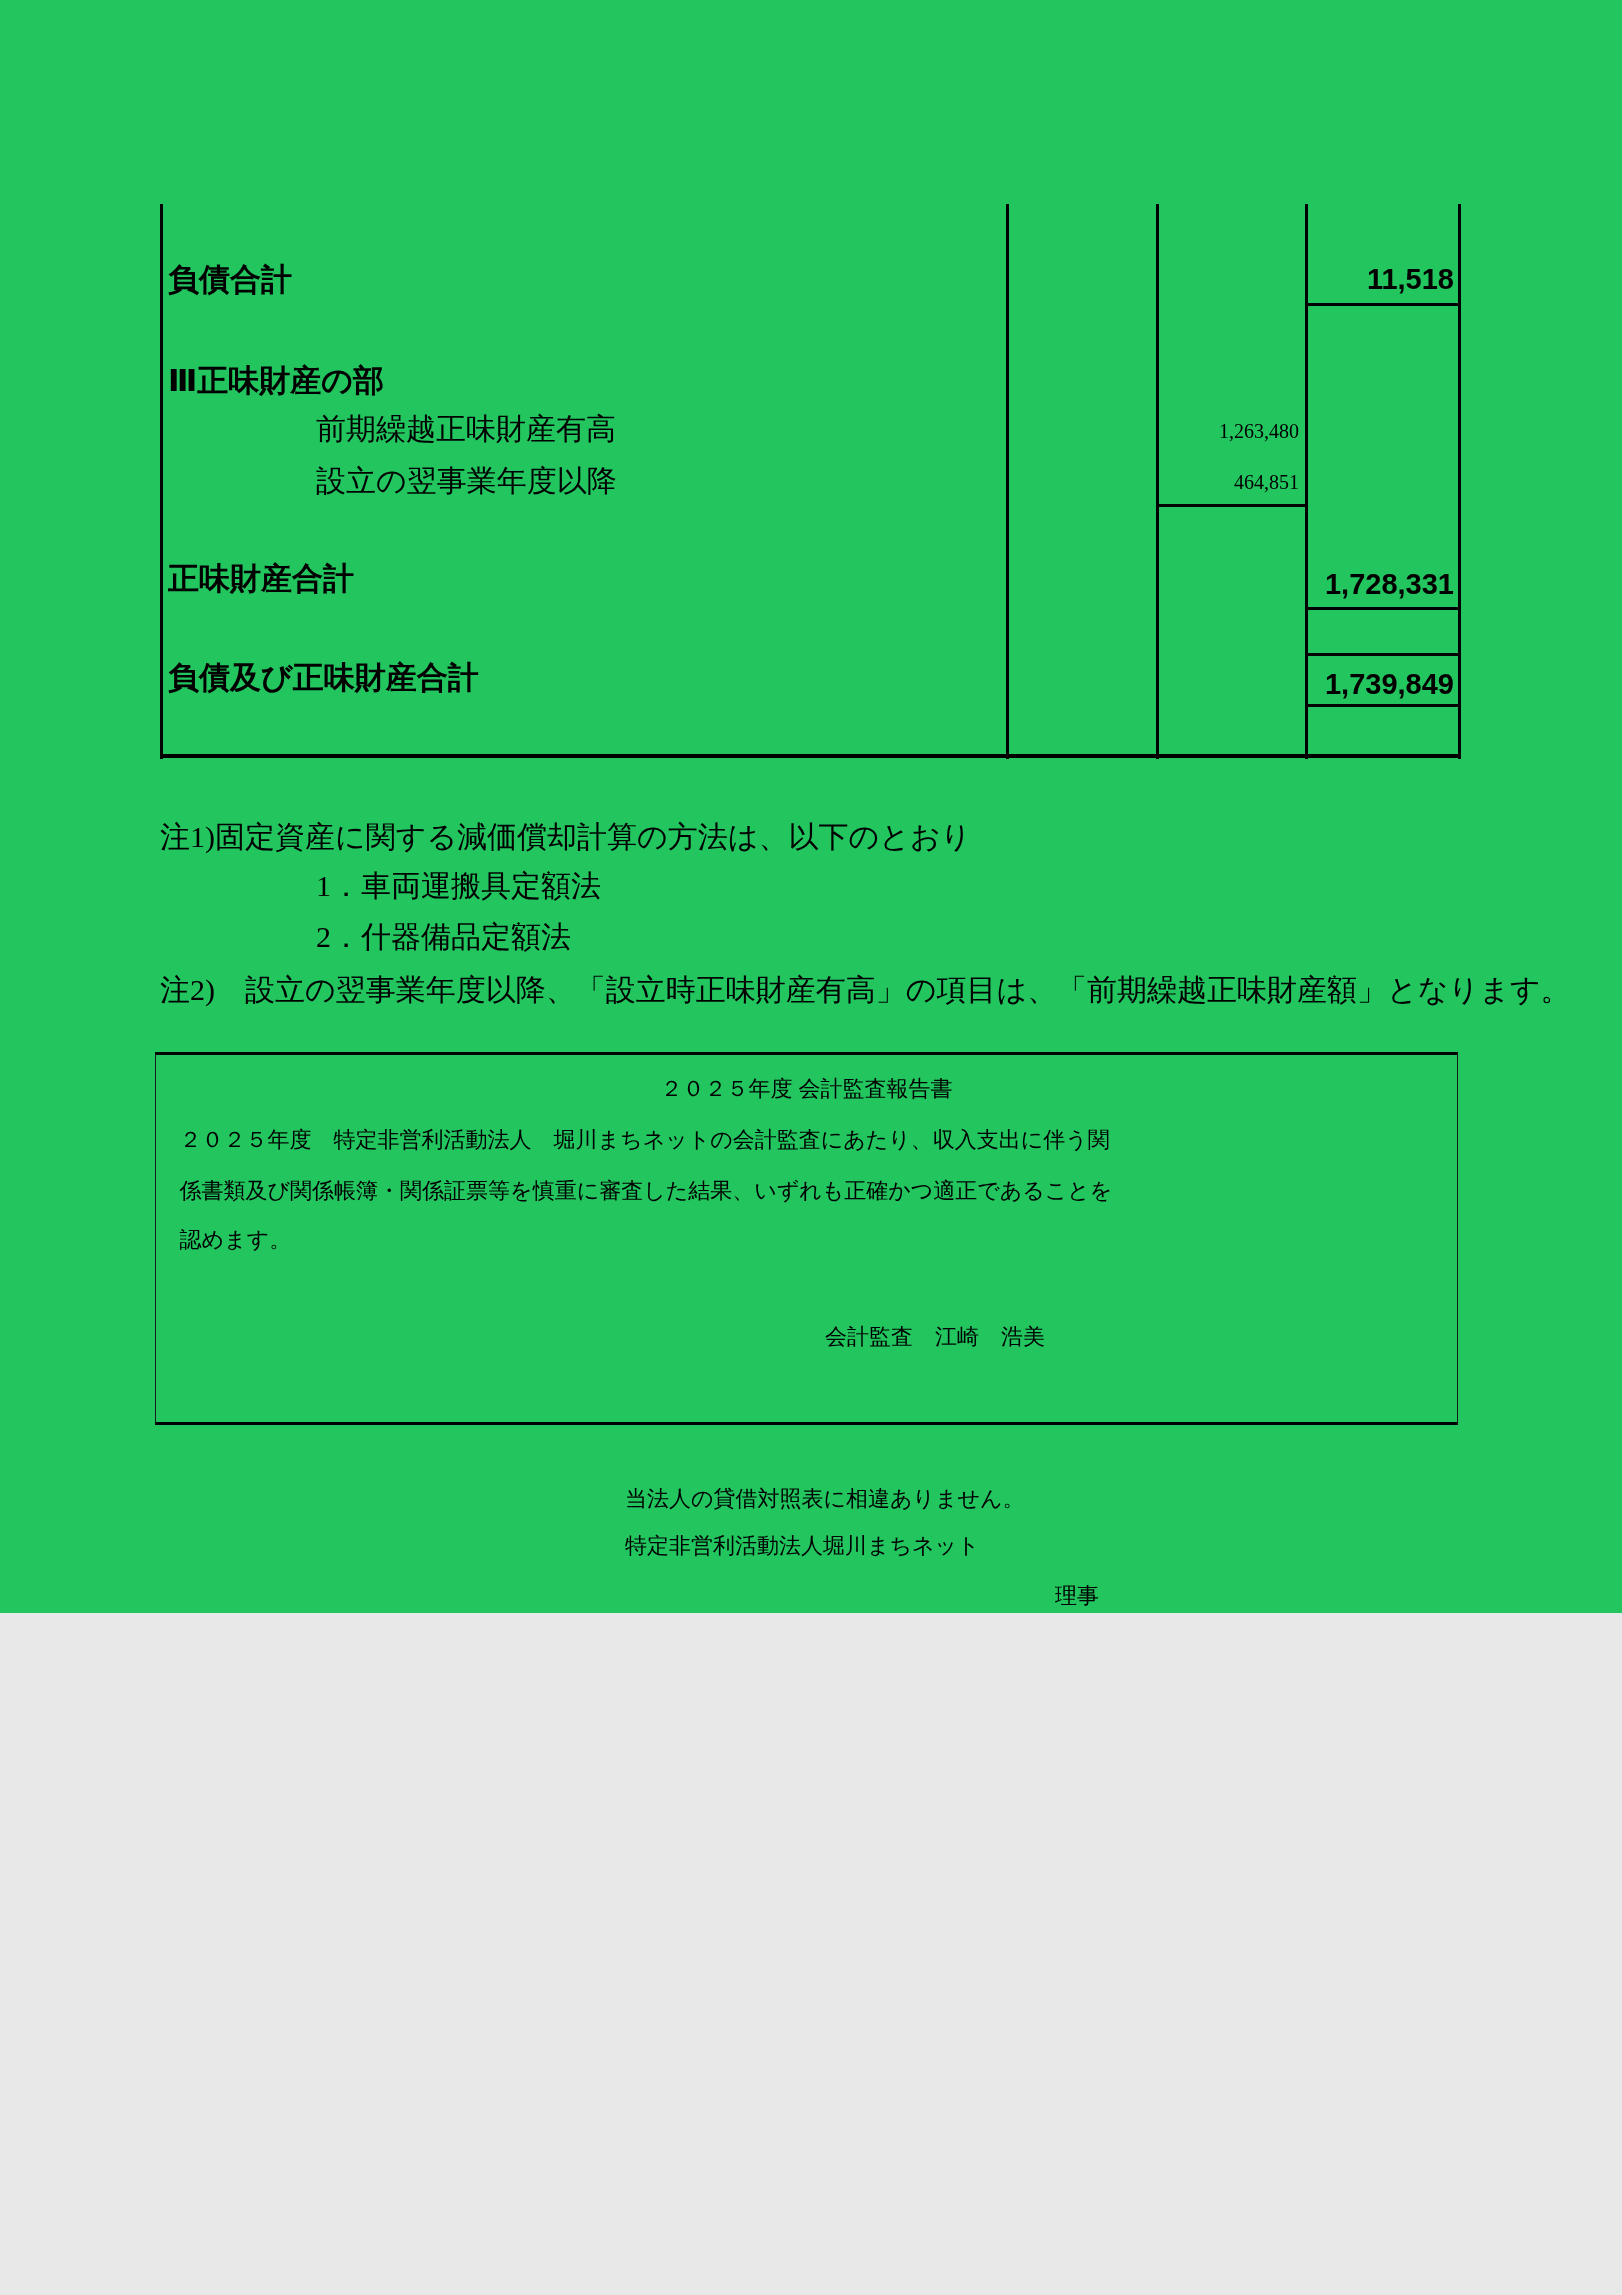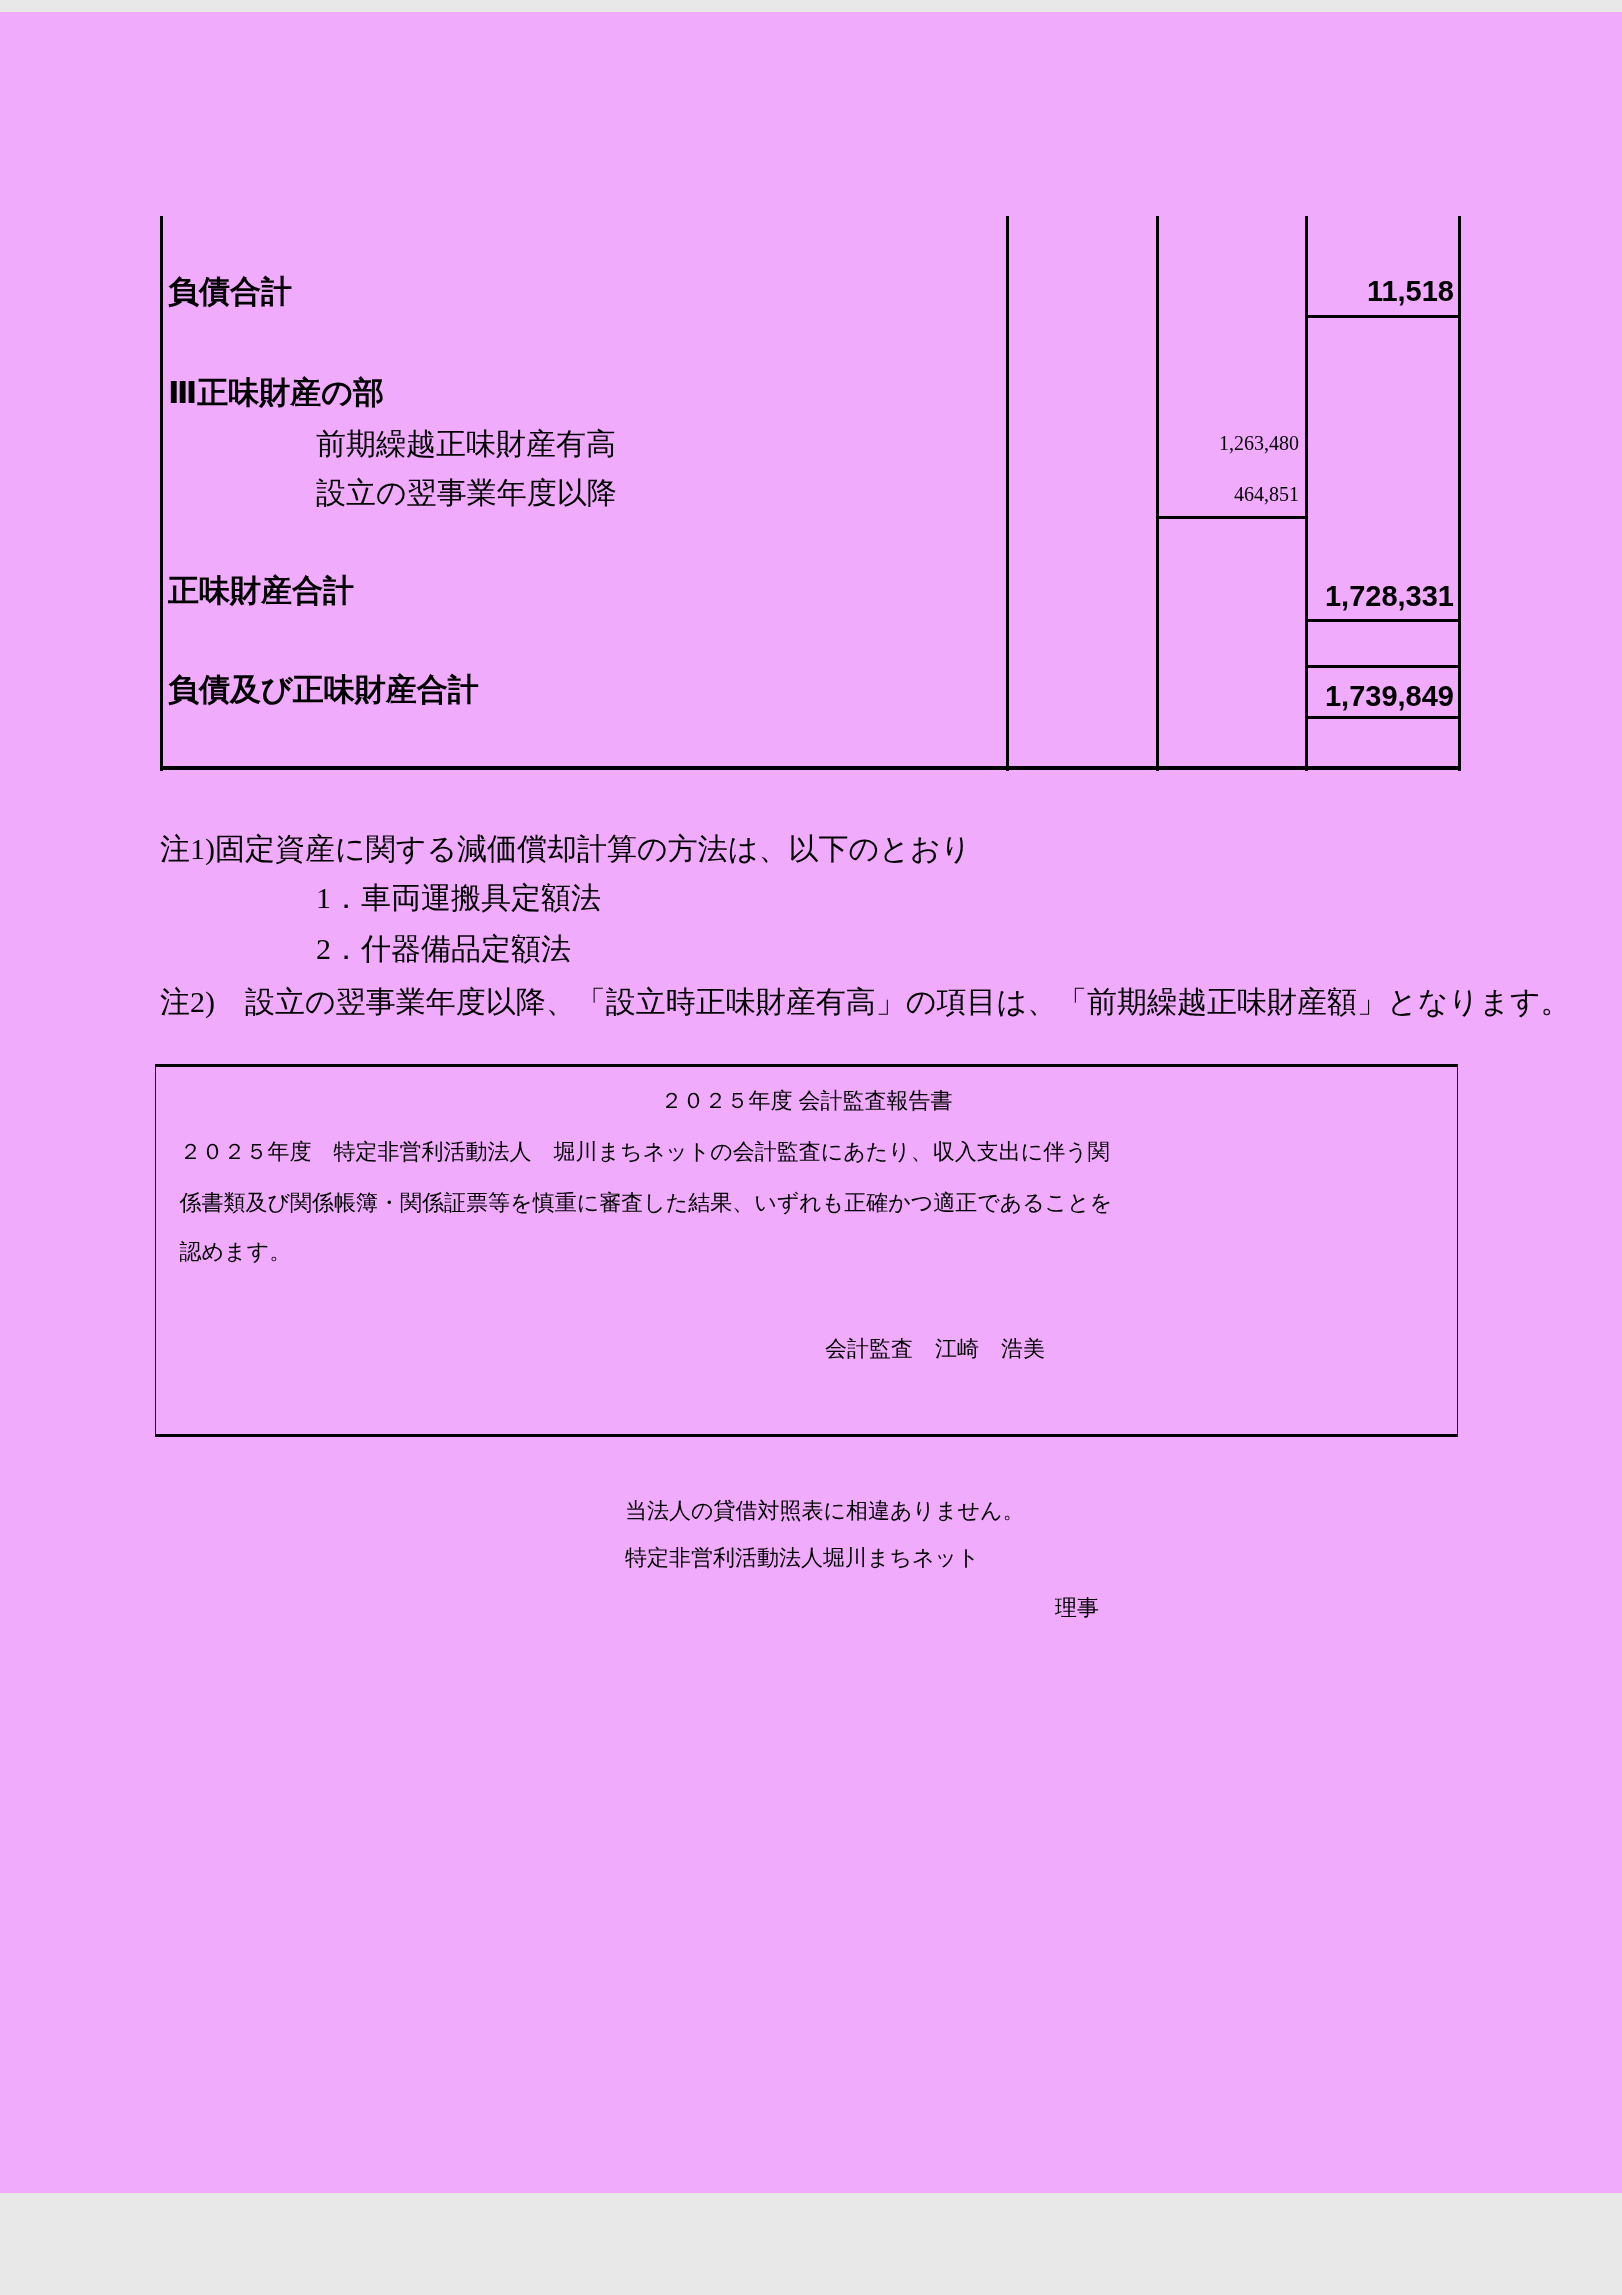--- a/index.html
+++ b/index.html
@@ -1,18 +1,18 @@
 <!DOCTYPE html>
 <html style="font-size:10.5px"><head>
 <meta charset="utf-8">
 <style>
   html,body { margin:0; padding:0; background:#e8e8e8; }
   .page {
-    position:relative; width:1623px; height:2181px; margin:12px auto;
-    background:#f0abfc; color:#000;
+    position:relative; width:1623px; height:1613px; margin:0 auto;
+    background:#22c55e; color:#000;
     font-family:"Liberation Sans","DejaVu Sans",sans-serif;
     overflow:hidden;
   }
   .abs { position:absolute; white-space:nowrap; }
   
   .vline { position:absolute; top:204px; height:555px; width:2.6px; background:#000; }
   .hline { position:absolute; height:2.6px; background:#000; }
   .hline-bottom { position:absolute; height:3.9px; background:#000; }
   
   .gothic-bold {
@@ -61,21 +61,21 @@
     <div class="hline" style="left:1305px; width:155px; top:607px;"></div>
     <div class="hline" style="left:1305px; width:155px; top:653px;"></div>
     <div class="hline" style="left:1305px; width:155px; top:704px;"></div>
     <div class="hline-bottom" style="left:160px; width:1301px; top:754px;"></div>
 
     <div class="abs gothic-bold" style="left:168px; top:260px;">負債合計</div>
     <div class="abs num-bold" style="right:169px; top:260px;">11,518</div>
 
     <div class="abs gothic-bold" style="left:168px; top:361px;">Ⅲ正味財産の部</div>
 
-    <div class="abs mincho" style="left:316px; top:412px;">前期繰越正味財産有高</div>
+    <div class="abs mincho" style="left:316px; top:412px;font-family:Liberation Mono, monospace;">前期繰越正味財産有高</div>
     <div class="abs num-serif" style="right:324px; top:412px;">1,263,480</div>
 
     <div class="abs mincho" style="left:316px; top:461px;">設立の翌事業年度以降</div>
     <div class="abs num-serif" style="right:324px; top:463px;">464,851</div>
 
     <div class="abs gothic-bold" style="left:168px; top:559px;">正味財産合計</div>
     <div class="abs num-bold" style="right:169px; top:565px;">1,728,331</div>
 
     <div class="abs gothic-bold" style="left:168px; top:658px;">負債及び正味財産合計</div>
     <div class="abs num-bold" style="right:169px; top:665px;">1,739,849</div>

